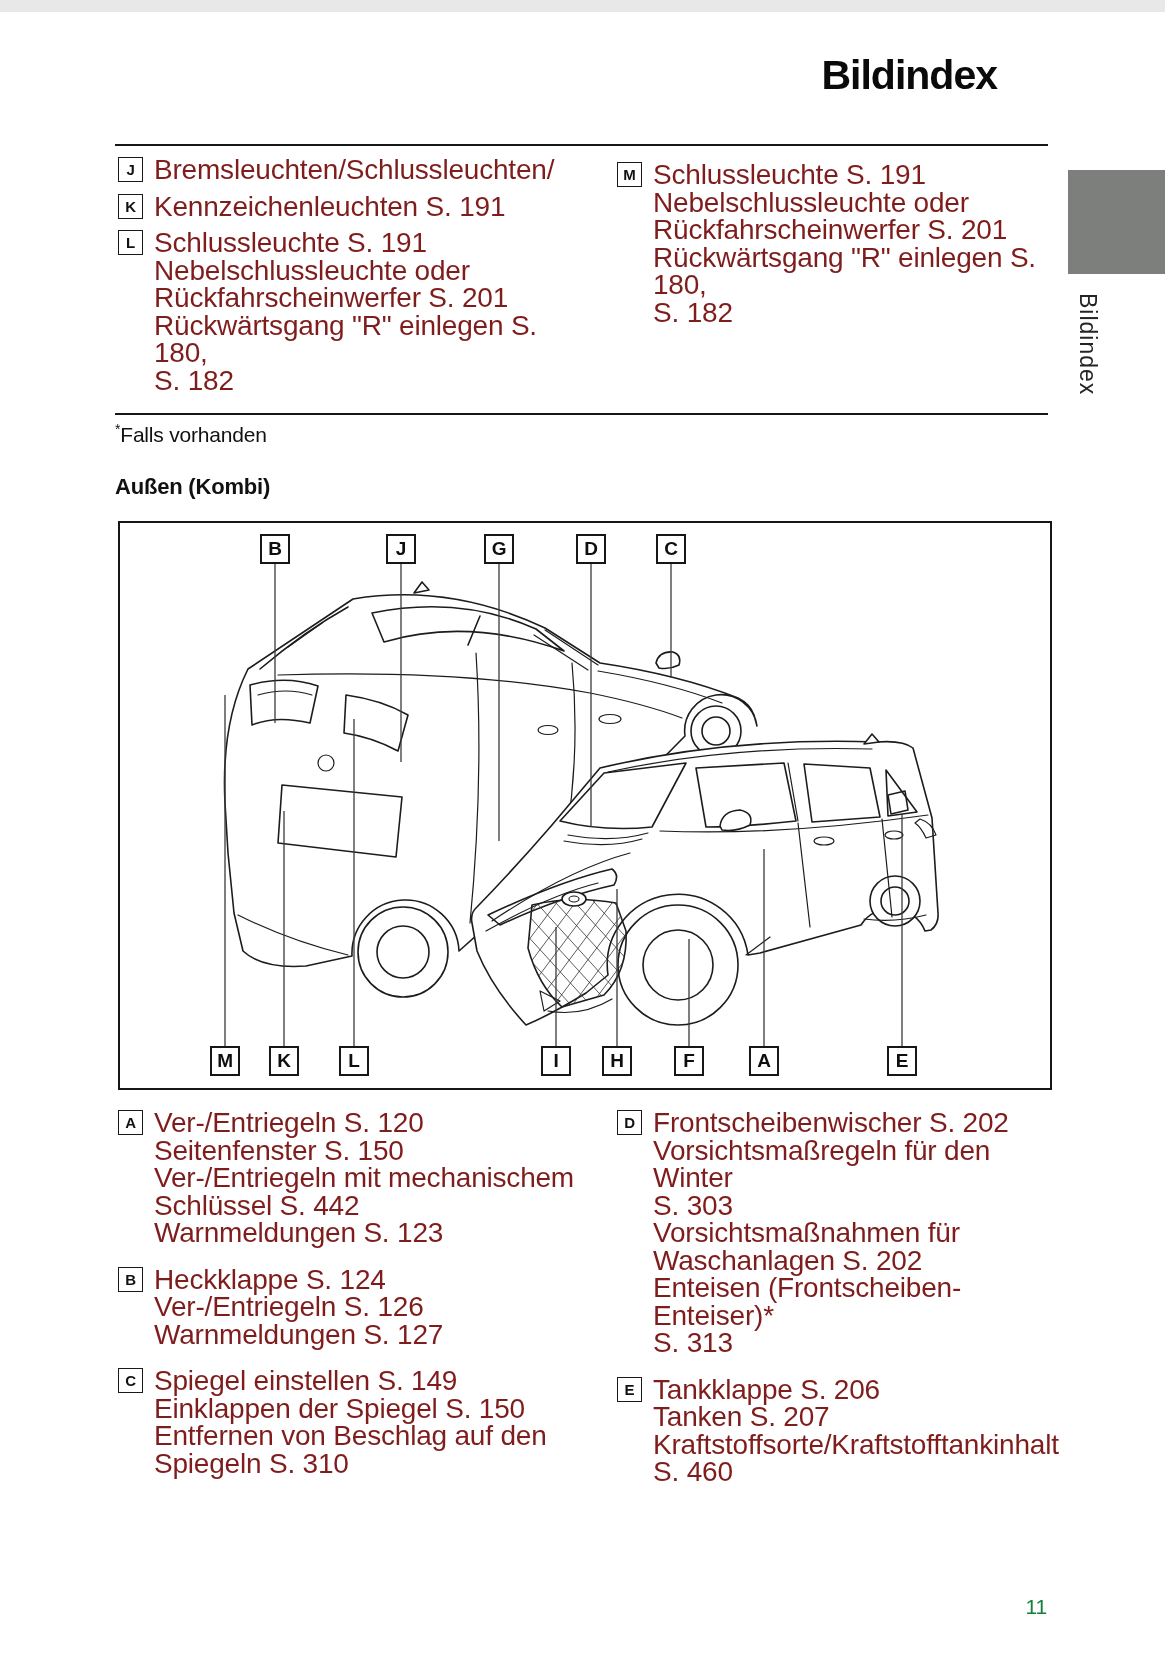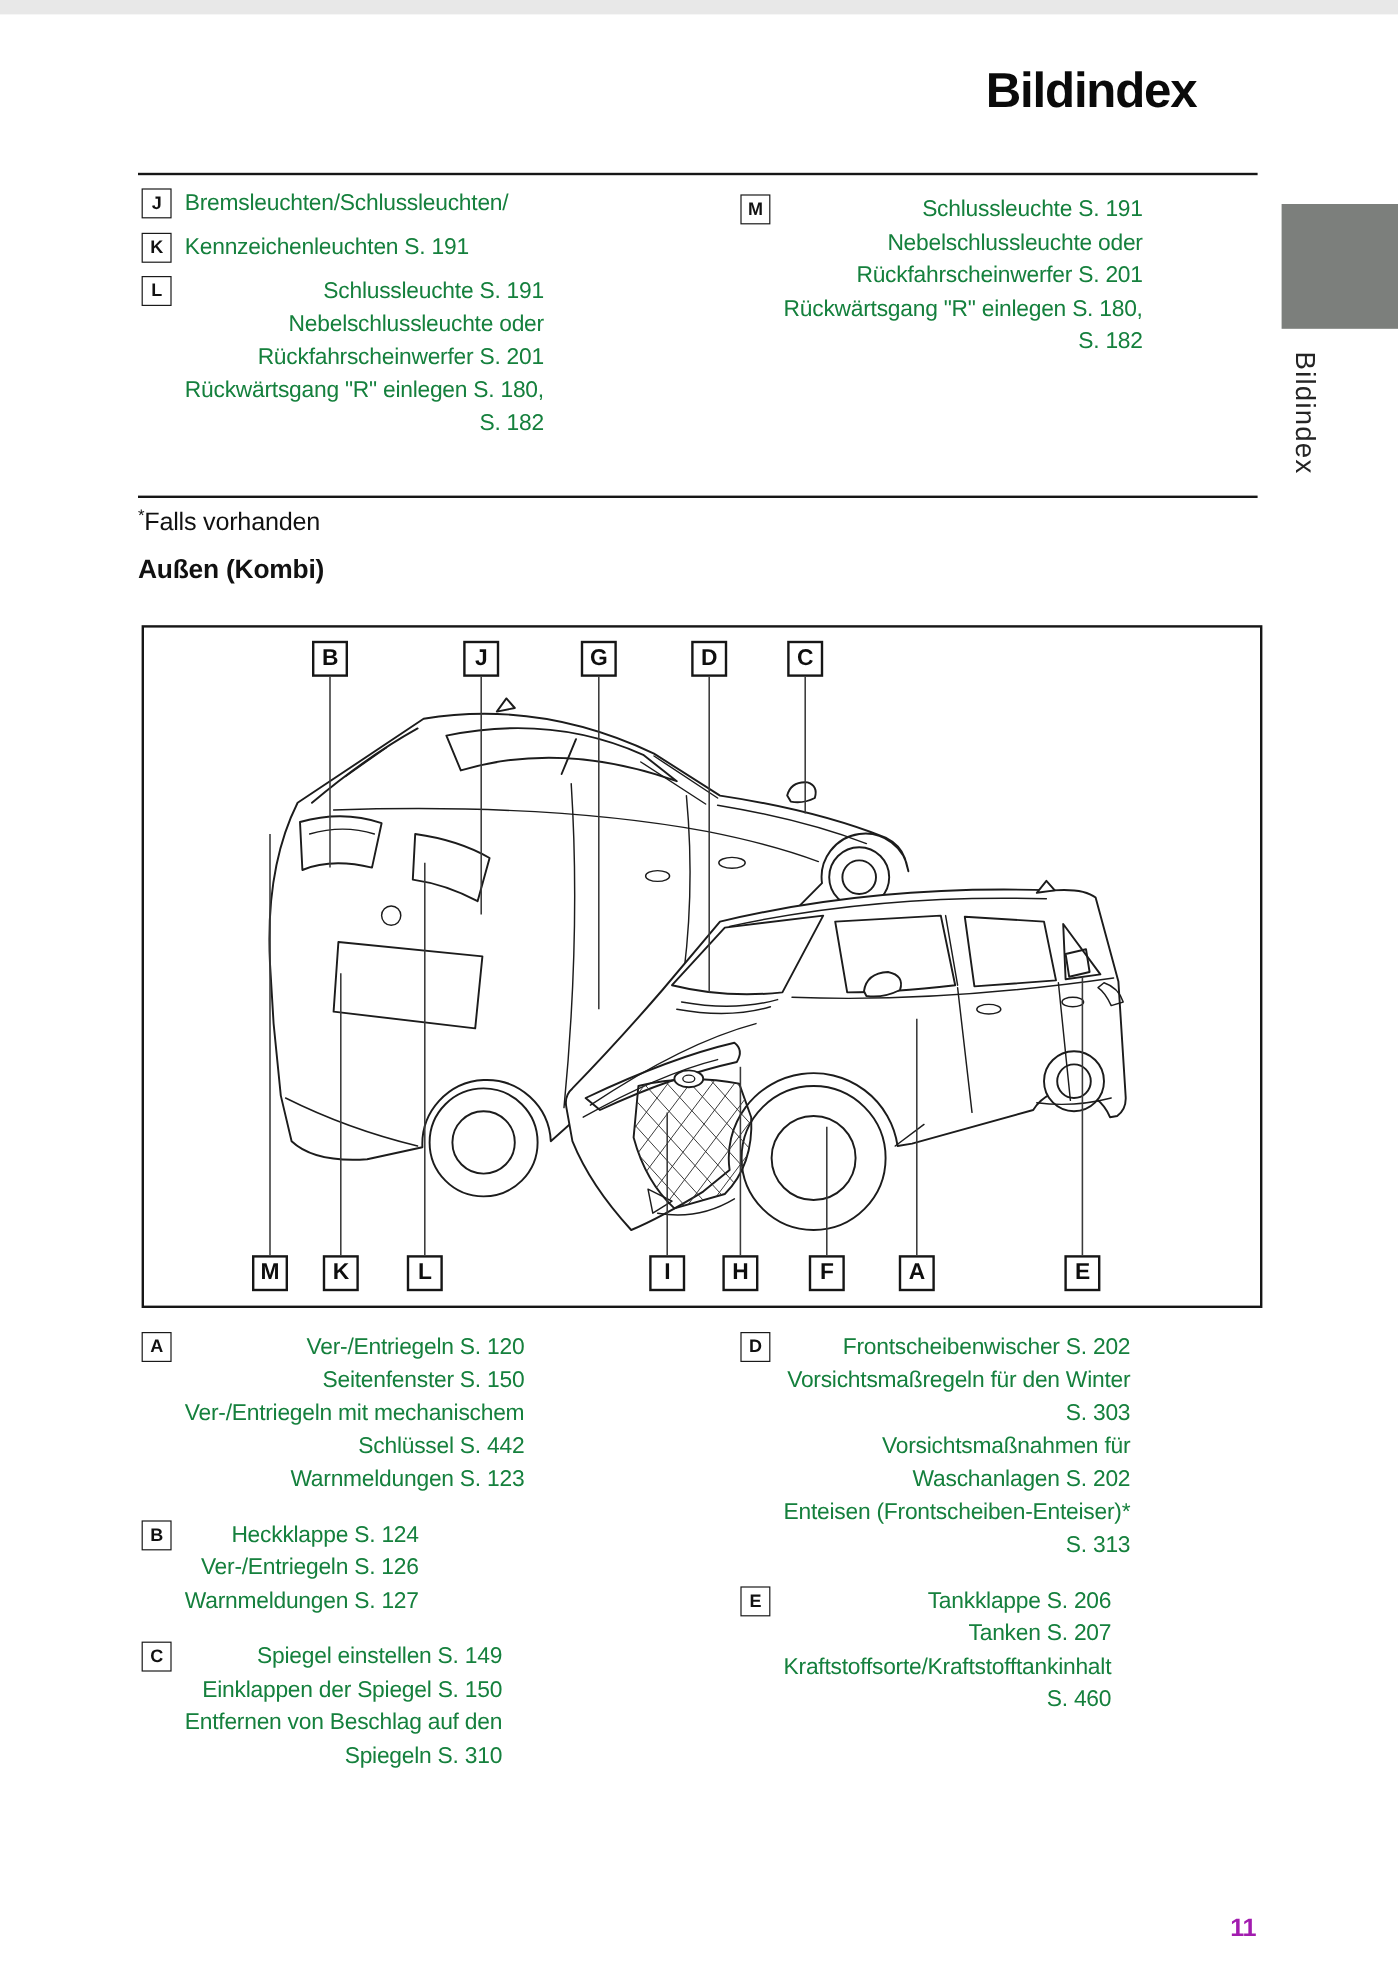--- a/index.html
+++ b/index.html
@@ -13,37 +13,37 @@
     letter-spacing:-1px;color:#0a0a0a;
   }
   .rule{position:absolute;left:115px;width:933px;height:2px;background:#161616;}
   .rule-top{top:132px;}
   .rule-mid{top:401px;}
   .graytab{position:absolute;left:1068px;top:158px;width:97px;height:104px;background:#7c7f7c;}
   .side-label{
     position:absolute;left:1074px;top:281px;writing-mode:vertical-rl;
     font-size:23px;color:#242424;letter-spacing:1px;
   }
-  .pagenum{position:absolute;top:1583px;right:118px;font-size:21px;font-weight:bold;color:#a21caf;}
+  .pagenum{position:absolute;top:1583px;right:118px;font-size:21px;font-weight:normal;color:#15803d;}
 
   .item{display:flex;gap:11px;}
   .ltr{
     flex:0 0 25px;width:25px;height:25px;border:1.5px solid #1a1a1a;box-sizing:border-box;
     display:flex;align-items:center;justify-content:center;
     font-size:15px;font-weight:bold;margin-top:1px;background:#fff;color:#111;
   }
-  .lines{font-size:19px;line-height:27.5px;color:#15803d;text-align:right;}
+  .lines{font-size:28px;line-height:27.5px;color:#7f1d1d;}
 
   .top-col1{position:absolute;left:118px;top:144px;width:470px;}
   .top-col2{position:absolute;left:617px;top:149px;width:430px;}
   .top-col1 .item,.top-col2 .item{margin-bottom:9px;}
 
   .note{position:absolute;left:115px;top:409px;font-size:21px;}
   .note sup{font-size:14px;}
-  .sec-head{position:absolute;left:115px;top:450px;font-size:22px;font-weight:bold;}
+  .sec-head{position:absolute;left:115px;top:462px;font-size:22px;font-weight:bold;}
 
   .diagram{
     position:absolute;left:118px;top:509px;width:930px;height:565px;
     border:2px solid #161616;box-sizing:content-box;background:#fff;
   }
   .diagram svg{position:absolute;left:0;top:0;}
   .dlab{
     position:absolute;width:30px;height:30px;border:2px solid #161616;box-sizing:border-box;
     background:#fff;display:flex;align-items:center;justify-content:center;
     font-size:19px;font-weight:bold;color:#0e0e0e;

